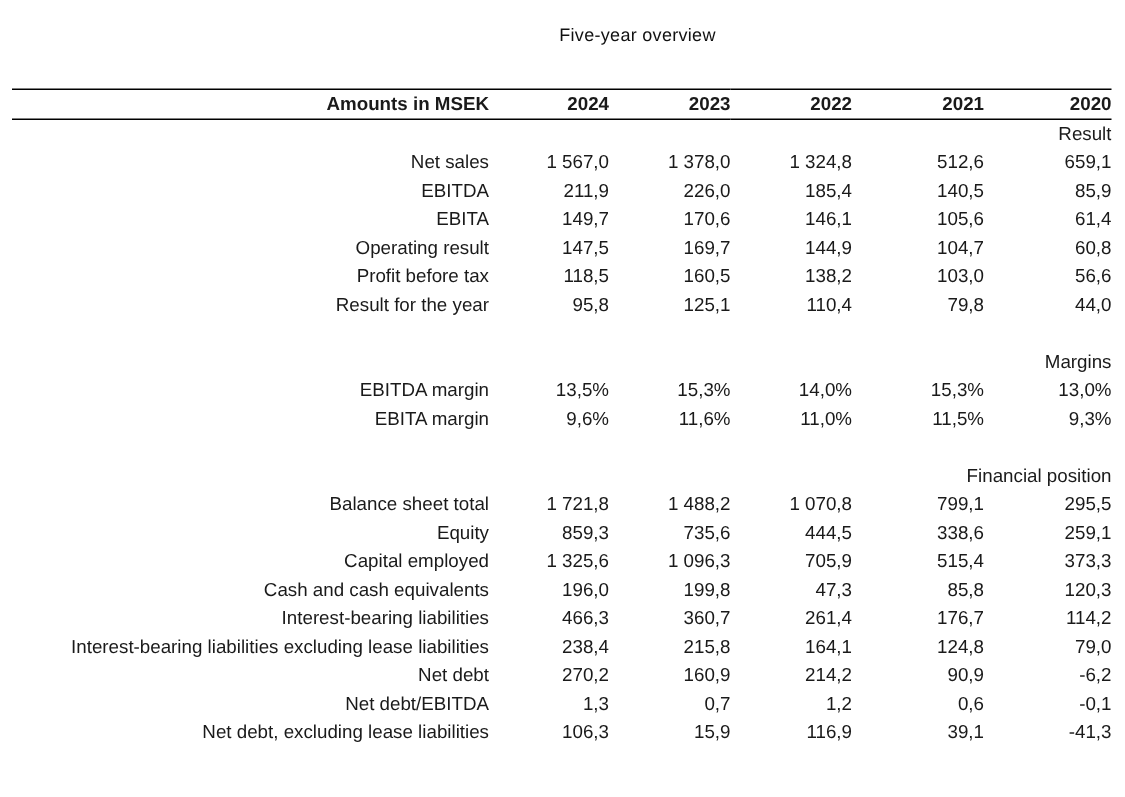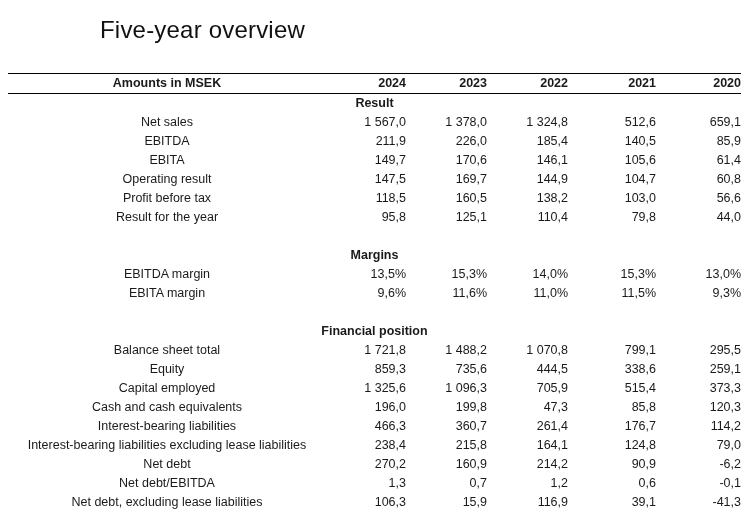--- a/index.html
+++ b/index.html
@@ -9,24 +9,25 @@
   }
   body {
     width: 750px;
     height: 531px;
     overflow: hidden;
     font-family: "Liberation Sans", sans-serif;
     color: #1a1a1a;
   }
   .page-title {
     margin: 16px 0 0 100px;
-    font-size: 24px;
+    font-size: 12px;
     font-weight: 400;
     color: #111;
     letter-spacing: 0.2px;
+    text-align: center;
   }
   table.fy-table {
     border-collapse: collapse;
     table-layout: fixed;
     width: 733px;
     margin: 29px 9px 0 8px;
   }
   table.fy-table th,
   table.fy-table td {
     font-size: 12.5px;
@@ -41,23 +42,23 @@
     font-weight: 700;
     border-top: 1px solid #000;
     border-bottom: 1px solid #000;
   }
   .col-label { width: 318px; }
   .col-y0 { width: 80px; }
   .col-y1 { width: 81px; }
   .col-y2 { width: 81px; }
   .col-y3 { width: 88px; }
   .col-y4 { width: 85px; }
-  th.label, td.label { text-align: center; }
+  th.label, td.label { text-align: right; }
   th.num, td.num { text-align: right; }
-  tr.section-row td { font-weight: 700; }
+  tr.section-row td { font-weight: 400; }
   tr.spacer-row td { height: 19px; }
 </style>
 </head>
 <body>
 
 <div class="page-title">Five-year overview</div>
 
 <table class="fy-table">
   <colgroup>
     <col class="col-label">

